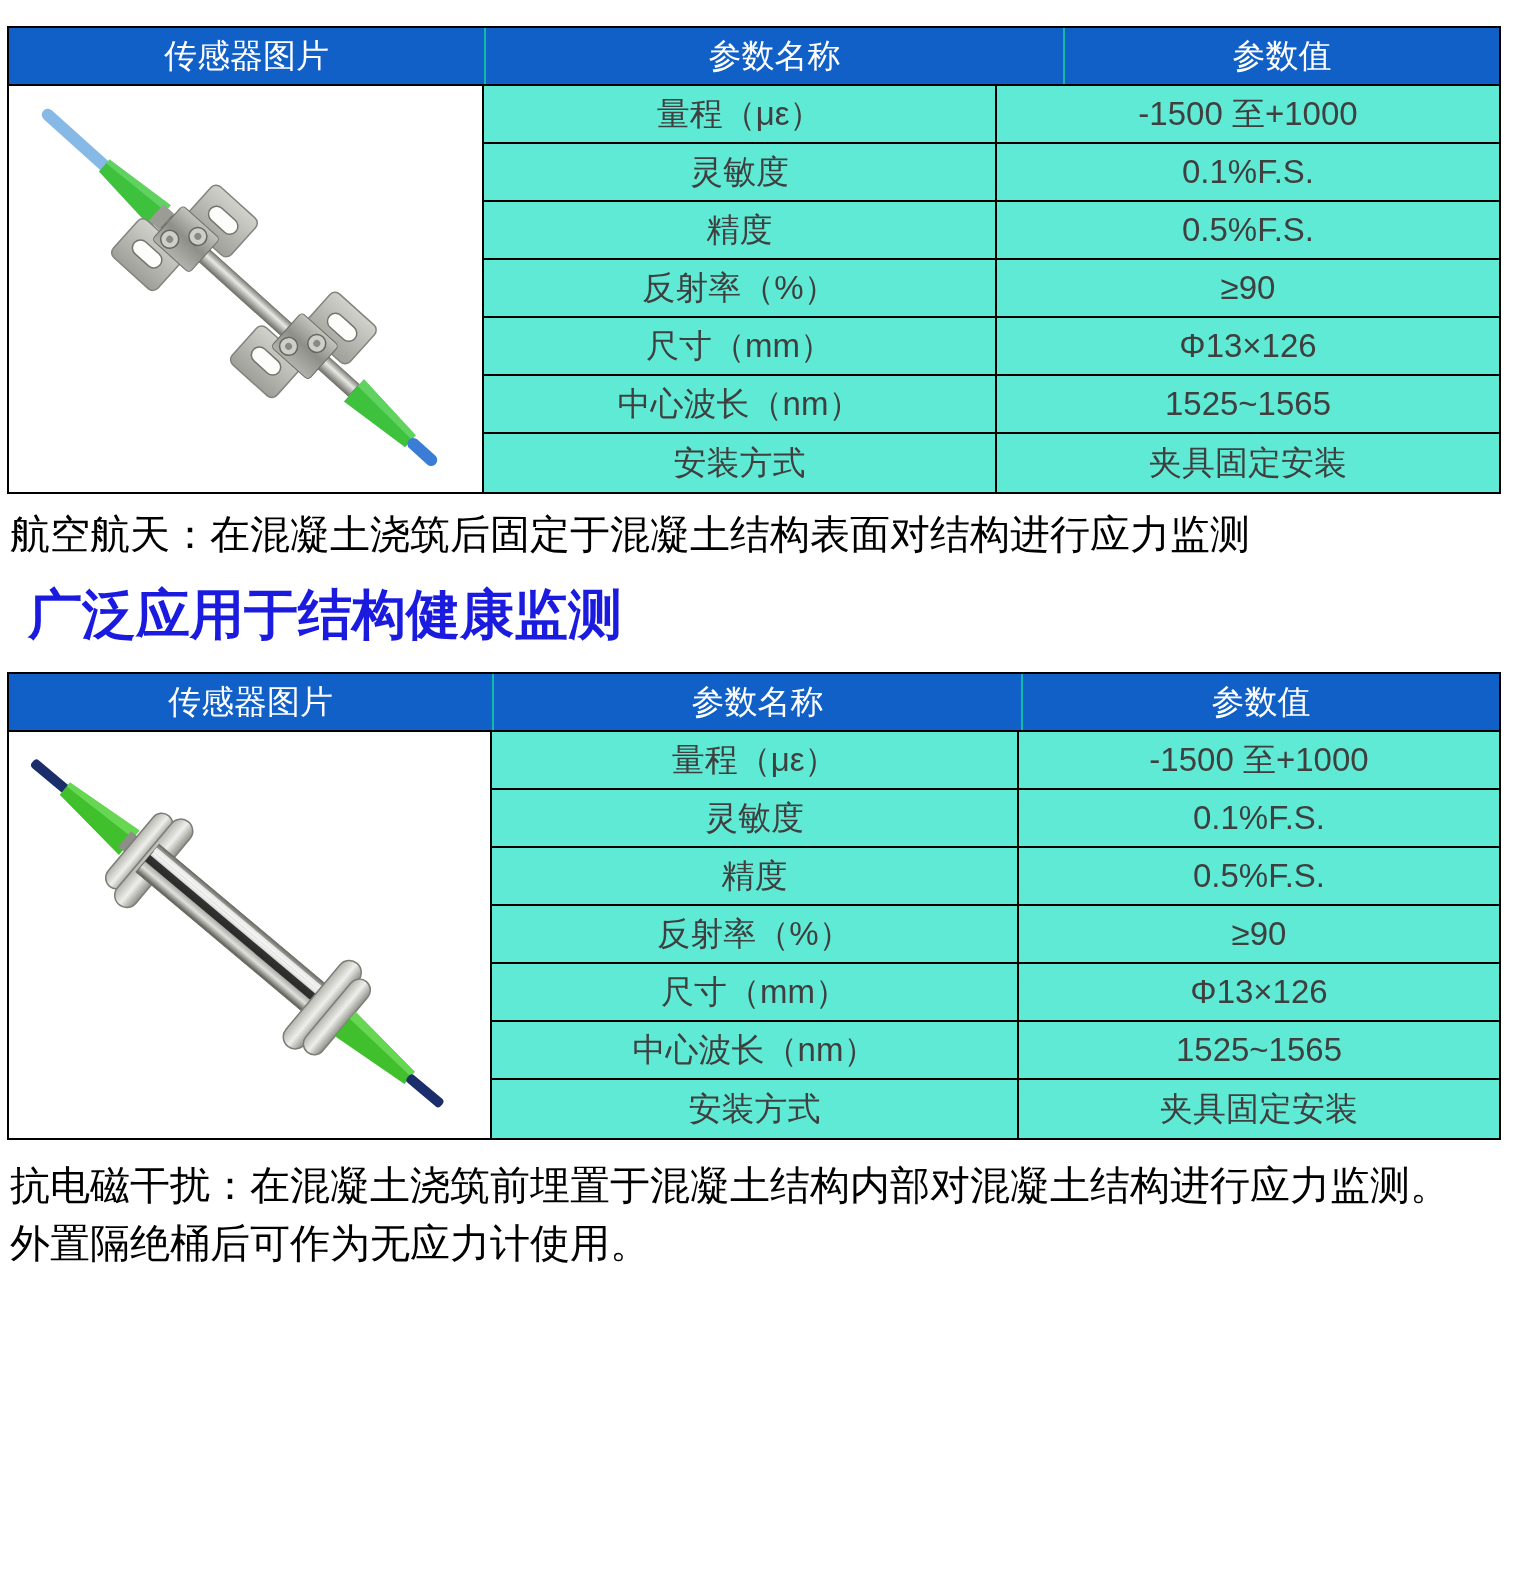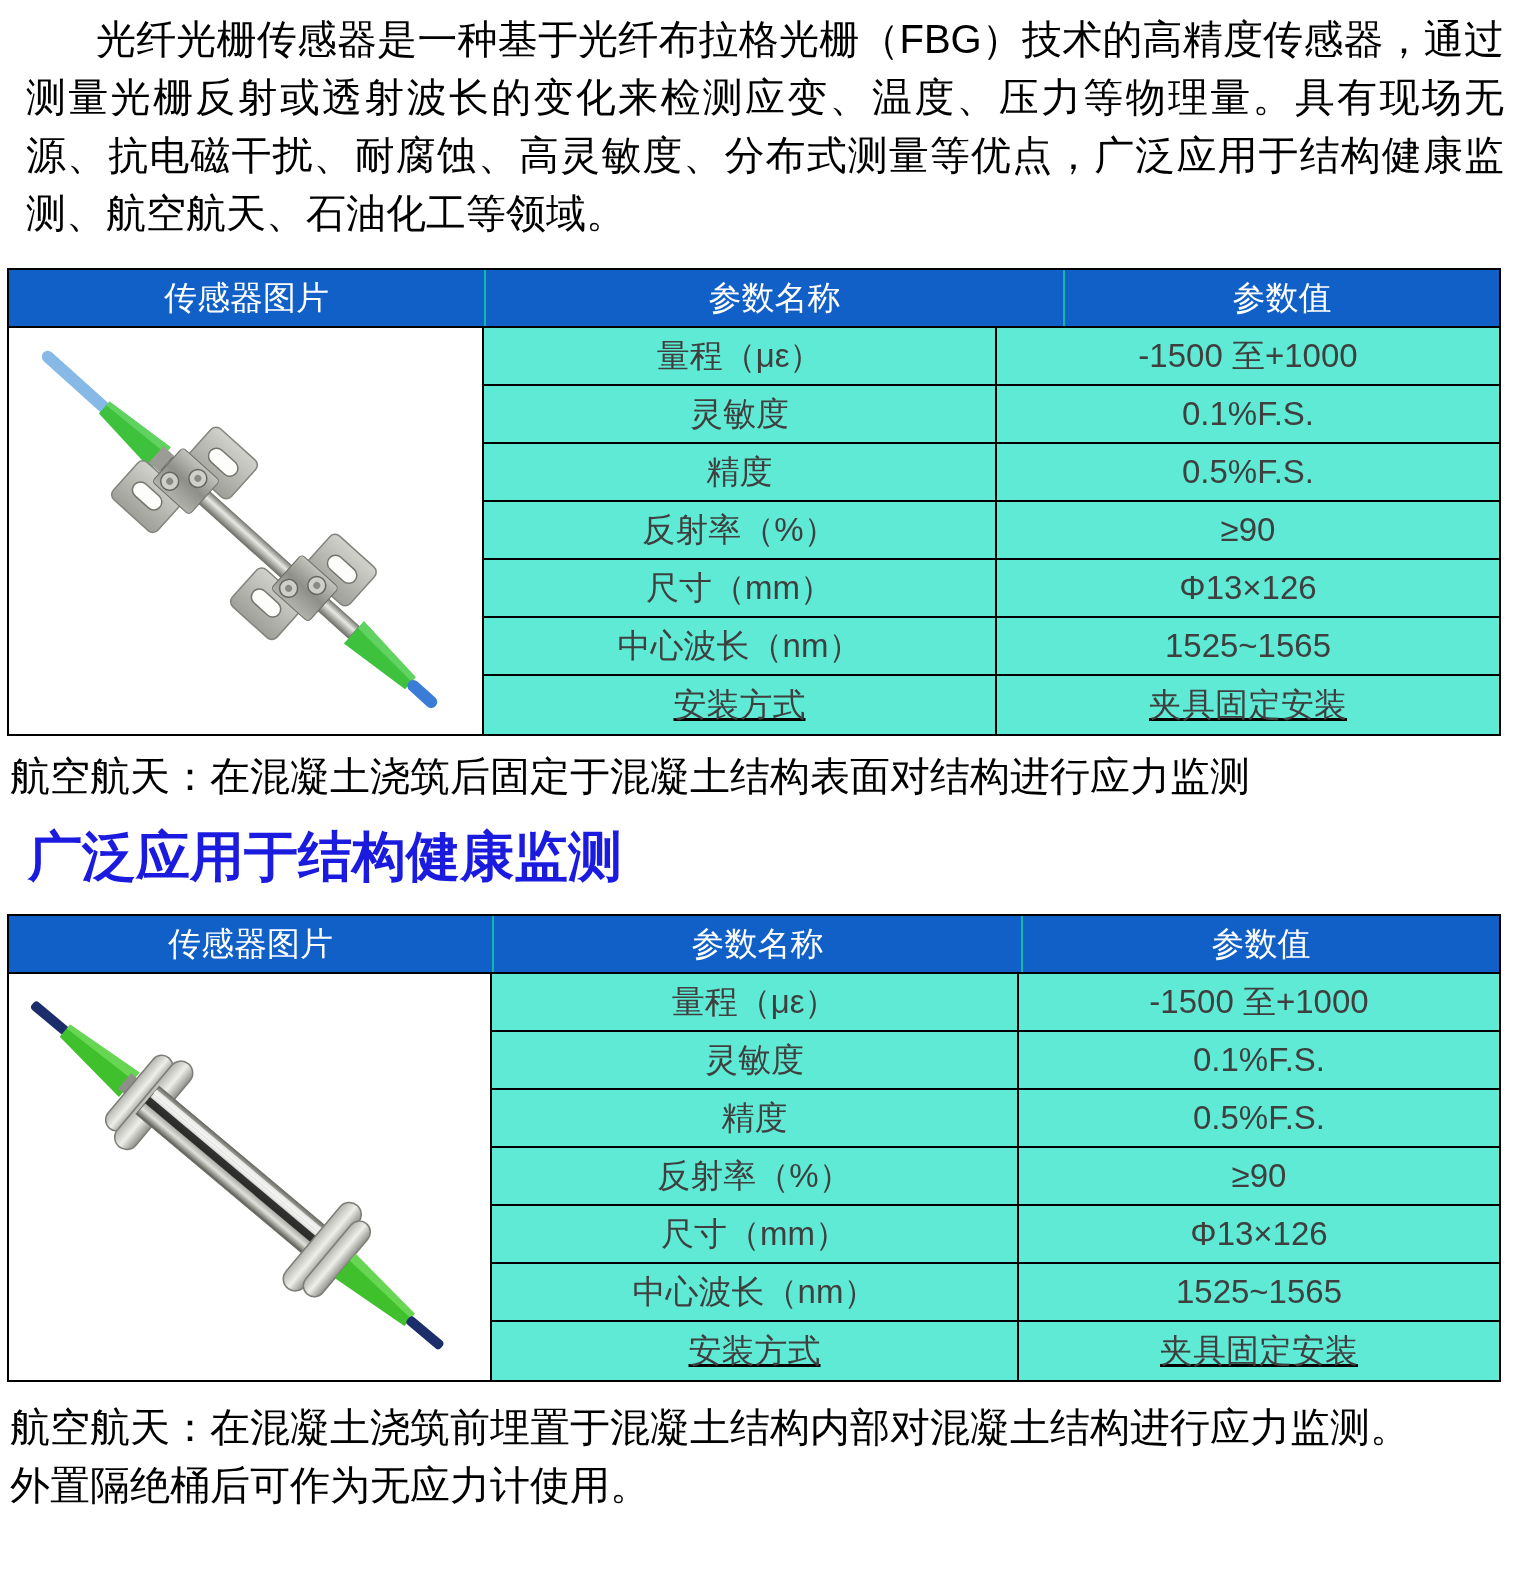--- a/index.html
+++ b/index.html
@@ -55,21 +55,21 @@
     display:flex;align-items:center;justify-content:center;
     background:#fff;
   }
   .t1 .img-cell{width:475px;}
   .t2 .img-cell{width:483px;}
   .rows{flex:1;display:flex;flex-direction:column;}
   .row{
     display:flex;height:58px;box-sizing:border-box;
     border-bottom:2px solid #000;
   }
-  .row:last-child{border-bottom:none;text-decoration:underline;}
+  .row:last-child{border-bottom:none;}
   .name-cell,.value-cell{
     display:flex;align-items:center;justify-content:center;
     box-sizing:border-box;
     font-size:33px;color:#3f3f3f;
   }
   .t1 .name-cell{width:513px;border-right:2px solid #000;}
   .t2 .name-cell{width:527px;border-right:2px solid #000;}
   .value-cell{flex:1;}
 
   .usage{
@@ -81,21 +81,20 @@
     font-size:40px;line-height:58px;color:#000;
   }
 
   .sensor-svg{display:block;}
 </style>
 </head>
 <body>
 
 <div class="page">
 
-  <p class="intro">光纤光栅传感器是一种基于光纤布拉格光栅（FBG）技术的高精度传感器，通过测量光栅反射或透射波长的变化来检测应变、温度、压力等物理量。具有现场无源、抗电磁干扰、耐腐蚀、高灵敏度、分布式测量等优点，广泛应用于结构健康监测、航空航天、石油化工等领域。</p>
 
 
   <div class="spec-table t1">
     <div class="spec-header">
       <div class="hcell h-img">传感器图片</div>
       <div class="hcell h-name">参数名称</div>
       <div class="hcell h-val">参数值</div>
     </div>
     <div class="spec-body">
       <div class="img-cell">
@@ -253,17 +252,17 @@
           </div>
         <div class="row">
             <div class="name-cell">安装方式</div>
             <div class="value-cell">夹具固定安装</div>
           </div>
       </div>
     </div>
   </div>
 
   <div class="usage2">
-    <div>航空航天：在混凝土浇筑前埋置于混凝土结构内部对混凝土结构进行应力监测。</div>
+    <div>抗电磁干扰：在混凝土浇筑前埋置于混凝土结构内部对混凝土结构进行应力监测。</div>
     <div>外置隔绝桶后可作为无应力计使用。</div>
   </div>
 
 </div>
 
 </body></html>

